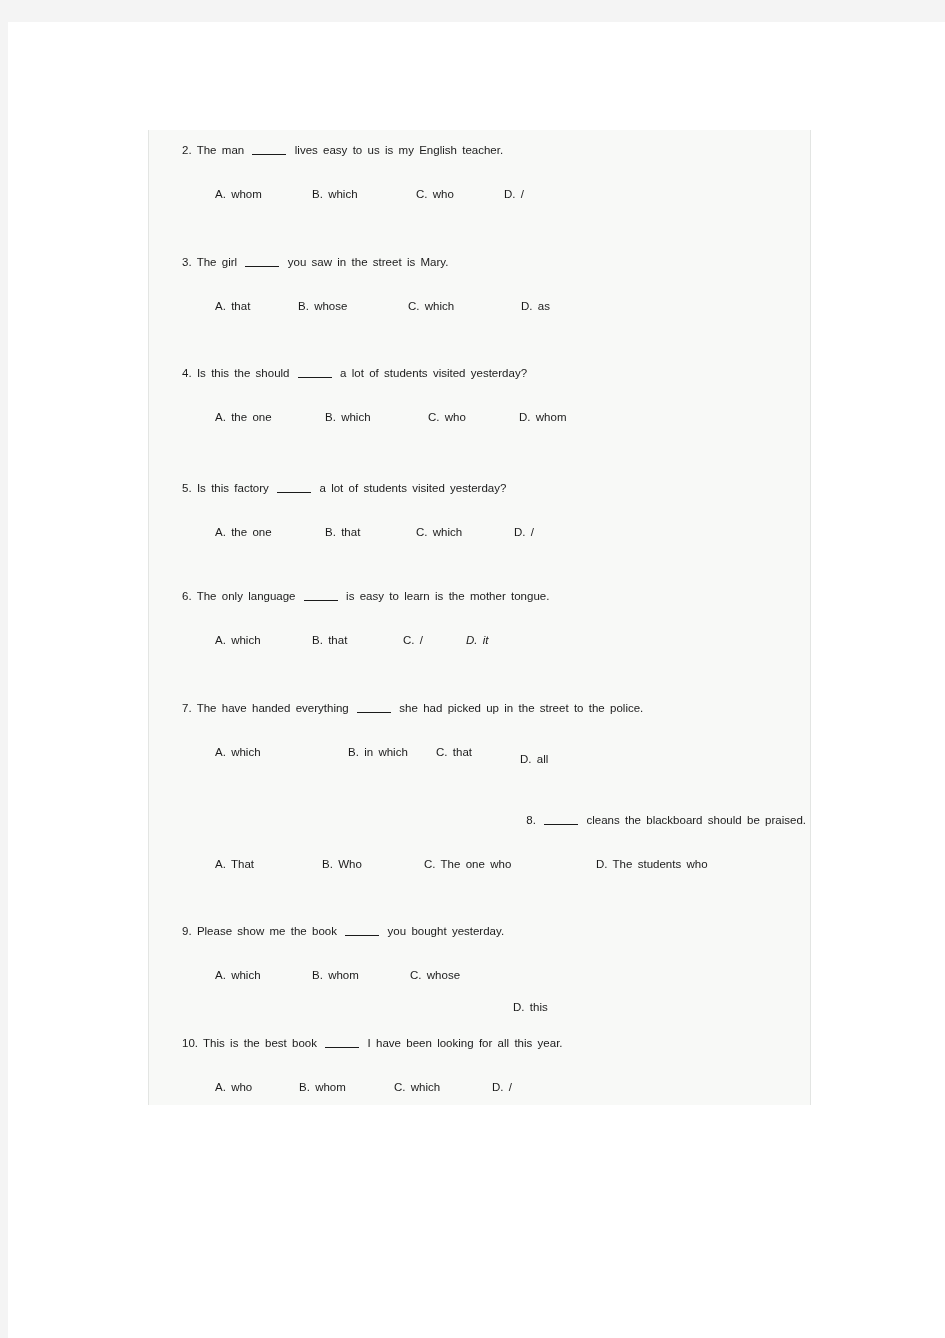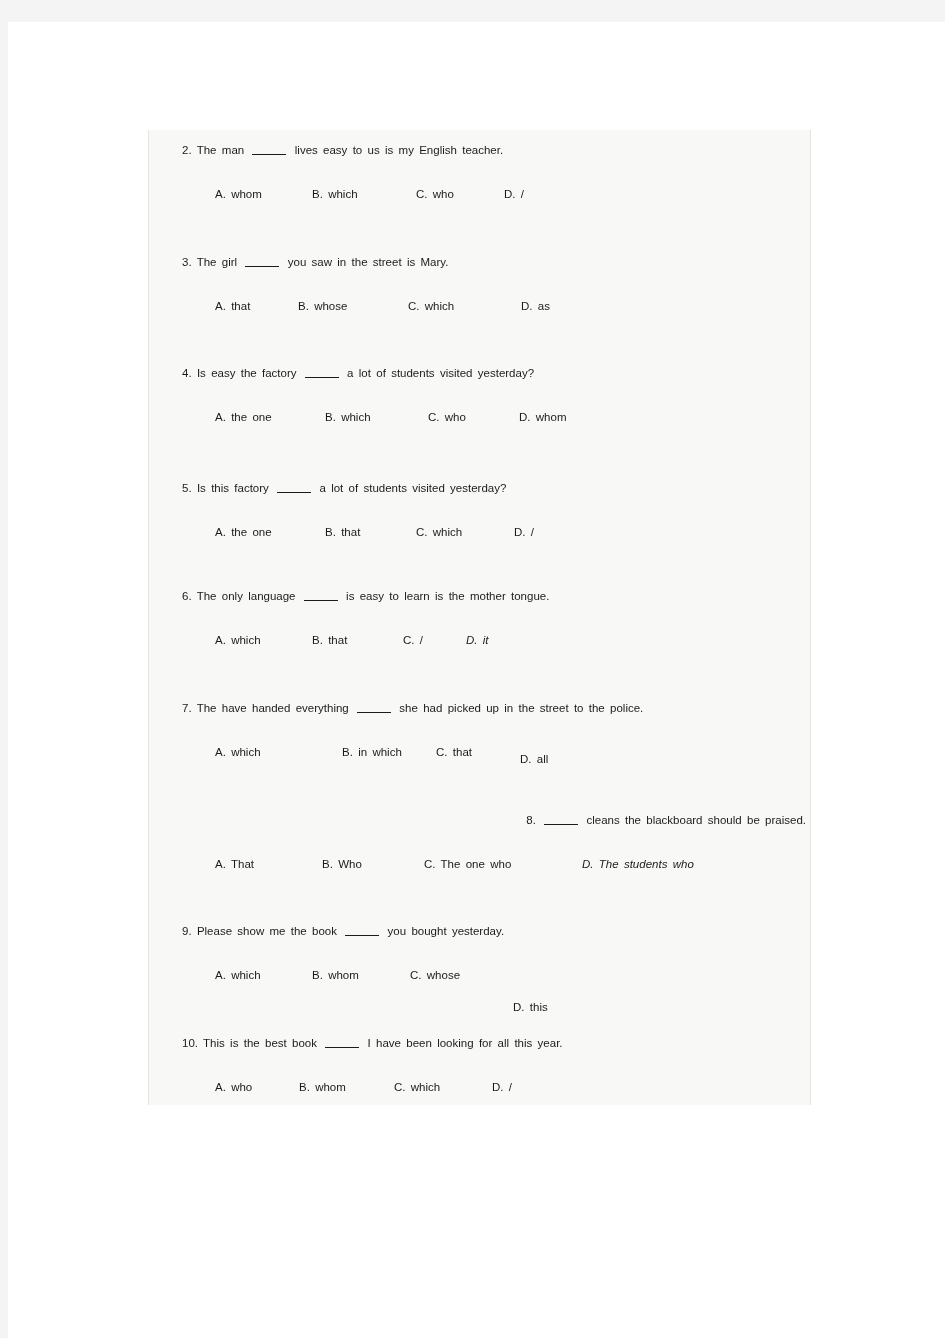--- a/index.html
+++ b/index.html
@@ -107,21 +107,21 @@
     <div class="question-block" style="top: 111.6px;">
       <div class="q-line"><span>3.</span> <span>The girl</span> <span class="blank"></span> <span>you saw in the street is Mary.</span></div>
       <div class="opt-line">
         <span class="opt" style="position: absolute; left: 33px;"><span>A.</span> <span>that</span></span>
         <span class="opt" style="position: absolute; left: 116px;"><span>B.</span> <span>whose</span></span>
         <span class="opt" style="position: absolute; left: 226px;"><span>C.</span> <span>which</span></span>
         <span class="opt" style="position: absolute; left: 327px; margin-left: 12px;"><span>D.</span> <span>as</span></span>
       </div>
     </div>
     <div class="question-block" style="top: 223.2px;">
-      <div class="q-line"><span>4.</span> <span>Is easy the factory</span> <span class="blank"></span> <span>a lot of students visited yesterday?</span></div>
+      <div class="q-line"><span>4.</span> <span>Is this the should</span> <span class="blank"></span> <span>a lot of students visited yesterday?</span></div>
       <div class="opt-line">
         <span class="opt" style="position: absolute; left: 33px;"><span>A.</span> <span>the one</span></span>
         <span class="opt" style="position: absolute; left: 143px;"><span>B.</span> <span>which</span></span>
         <span class="opt" style="position: absolute; left: 246px;"><span>C.</span> <span>who</span></span>
         <span class="opt" style="position: absolute; left: 337px;"><span>D.</span> <span>whom</span></span>
       </div>
     </div>
     <div class="question-block" style="top: 338px;">
       <div class="q-line"><span>5.</span> <span>Is this factory</span> <span class="blank"></span> <span>a lot of students visited yesterday?</span></div>
       <div class="opt-line">
@@ -137,32 +137,32 @@
         <span class="opt" style="position: absolute; left: 33px;"><span>A.</span> <span>which</span></span>
         <span class="opt" style="position: absolute; left: 130px;"><span>B.</span> <span>that</span></span>
         <span class="opt" style="position: absolute; left: 221px;"><span>C.</span> <span>/</span></span>
         <span class="opt" style="position: absolute; left: 284px; font-style: italic;"><span>D.</span> <span>it</span></span>
       </div>
     </div>
     <div class="question-block" style="top: 558px;">
       <div class="q-line"><span>7.</span> <span>The have handed everything</span> <span class="blank"></span> <span>she had picked up in the street to the police.</span></div>
       <div class="opt-line">
         <span class="opt" style="position: absolute; left: 33px;"><span>A.</span> <span>which</span></span>
-        <span class="opt" style="position: absolute; left: 140px; padding-left: 20px;"><span>B.</span> <span>in which</span></span>
+        <span class="opt" style="position: absolute; left: 146px; padding-left: 20px;"><span>B.</span> <span>in which</span></span>
         <span class="opt" style="position: absolute; left: 254px;"><span>C.</span> <span>that</span></span>
         <span class="opt" style="position: absolute; left: 338px; margin-top: 7px;"><span>D.</span> <span>all</span></span>
       </div>
     </div>
     <div class="question-block" style="top: 669.6px; text-align: right;">
       <div class="q-line"><span>8.</span> <span class="blank"></span> <span>cleans the blackboard should be praised.</span></div>
       <div class="opt-line">
         <span class="opt" style="position: absolute; left: 33px;"><span>A.</span> <span>That</span></span>
         <span class="opt" style="position: absolute; left: 140px;"><span>B.</span> <span>Who</span></span>
         <span class="opt" style="position: absolute; left: 242px;"><span>C.</span> <span>The one who</span></span>
-        <span class="opt" style="position: absolute; left: 400px; font-style: italic;"><span>D.</span> <span>The students who</span></span>
+        <span class="opt" style="position: absolute; left: 414px;"><span>D.</span> <span>The students who</span></span>
       </div>
     </div>
     <div class="question-block" style="top: 781.2px;">
       <div class="q-line"><span>9.</span> <span>Please show me the book</span> <span class="blank"></span> <span>you bought yesterday.</span></div>
       <div class="opt-line">
         <span class="opt" style="position: absolute; left: 33px;"><span>A.</span> <span>which</span></span>
         <span class="opt" style="position: absolute; left: 130px;"><span>B.</span> <span>whom</span></span>
         <span class="opt" style="position: absolute; left: 228px;"><span>C.</span> <span>whose</span></span>
         <span class="opt" style="position: absolute; left: 331px; margin-top: 32px;"><span>D.</span> <span>this</span></span>
       </div>

